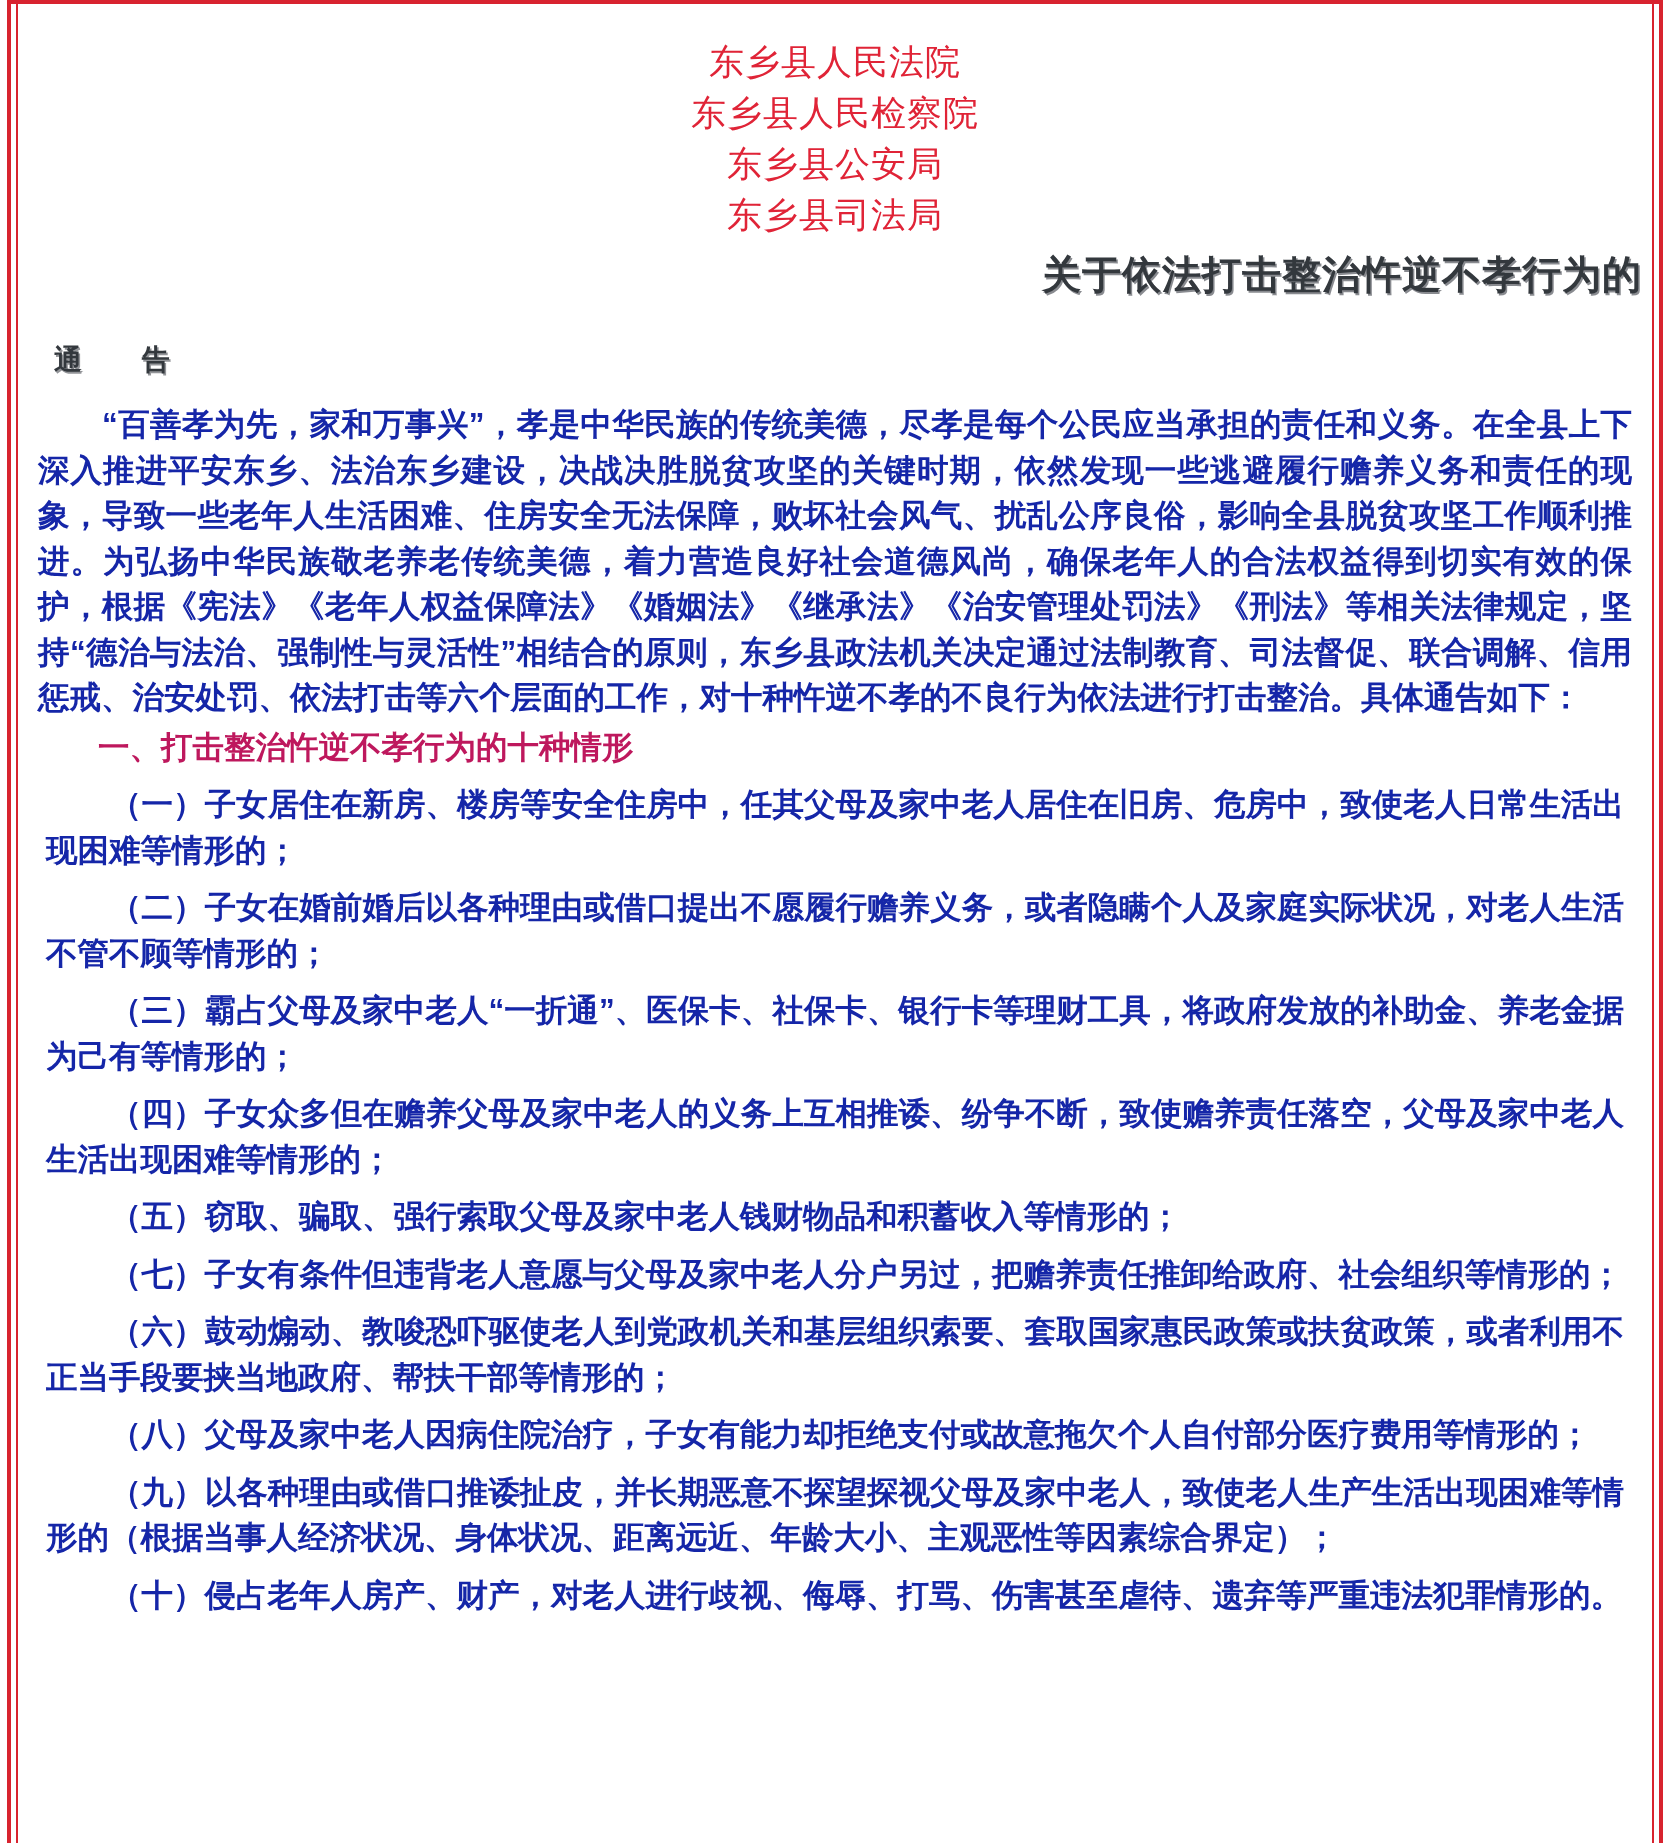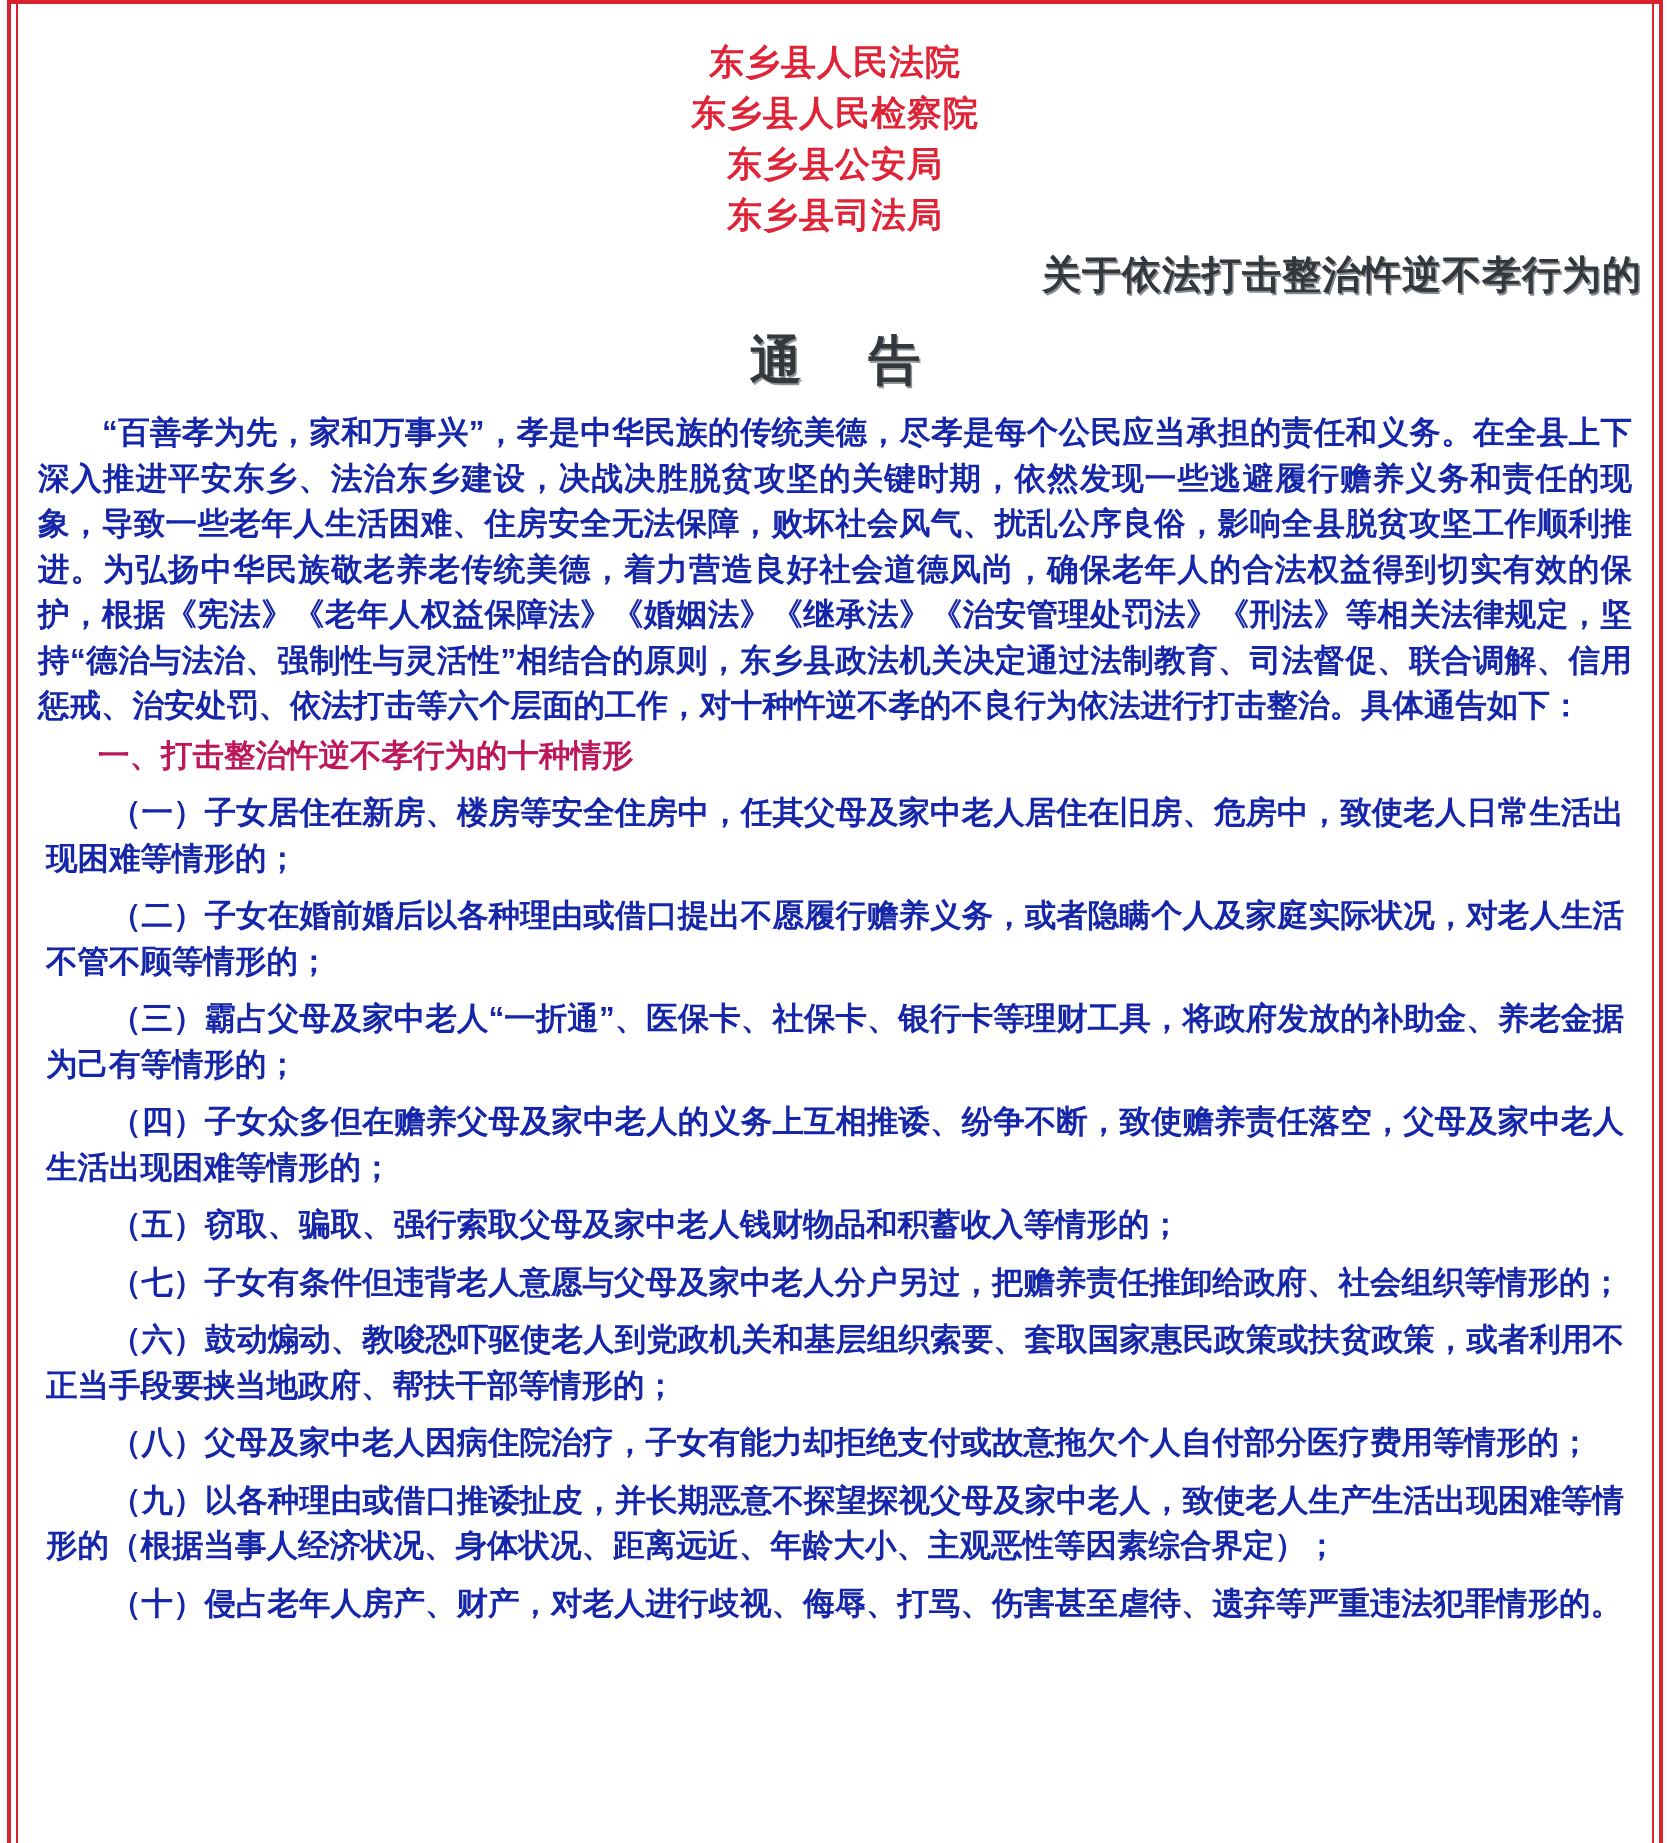--- a/index.html
+++ b/index.html
@@ -53,48 +53,48 @@
     height: 1843px;
   }
 
   
   .masthead {
     padding-top: 36px;
     text-align: center;
   }
   .agency {
     color: #e02437;
-    font-weight: bold;
+    font-weight: normal;
     font-size: 35px;
     line-height: 51px;
     letter-spacing: 1px;
     white-space: nowrap;
   }
 
   
   .doc-title {
     text-align: right;
     color: #33383d;
     font-weight: bold;
     font-size: 39px;
     line-height: 58px;
     letter-spacing: 1px;
     margin-top: 6px;
     text-shadow: 1.5px 1.5px 0 rgba(40,44,52,0.55);
   }
   .doc-kind {
-    text-align: center;
+    text-align: left;
     color: #33383d;
     font-weight: bold;
-    font-size: 52px;
+    font-size: 28px;
     line-height: 56px;
     letter-spacing: 26px;
     text-indent: 26px;
     margin-top: 28px;
-    margin-bottom: 22px;
+    margin-bottom: 14px;
     text-shadow: 1.5px 1.5px 0 rgba(40,44,52,0.5);
   }
 
   
   .body-text {
     color: #1526a8;
     font-weight: bold;
     font-size: 31.5px;
     line-height: 45.5px;
     letter-spacing: 0px;

